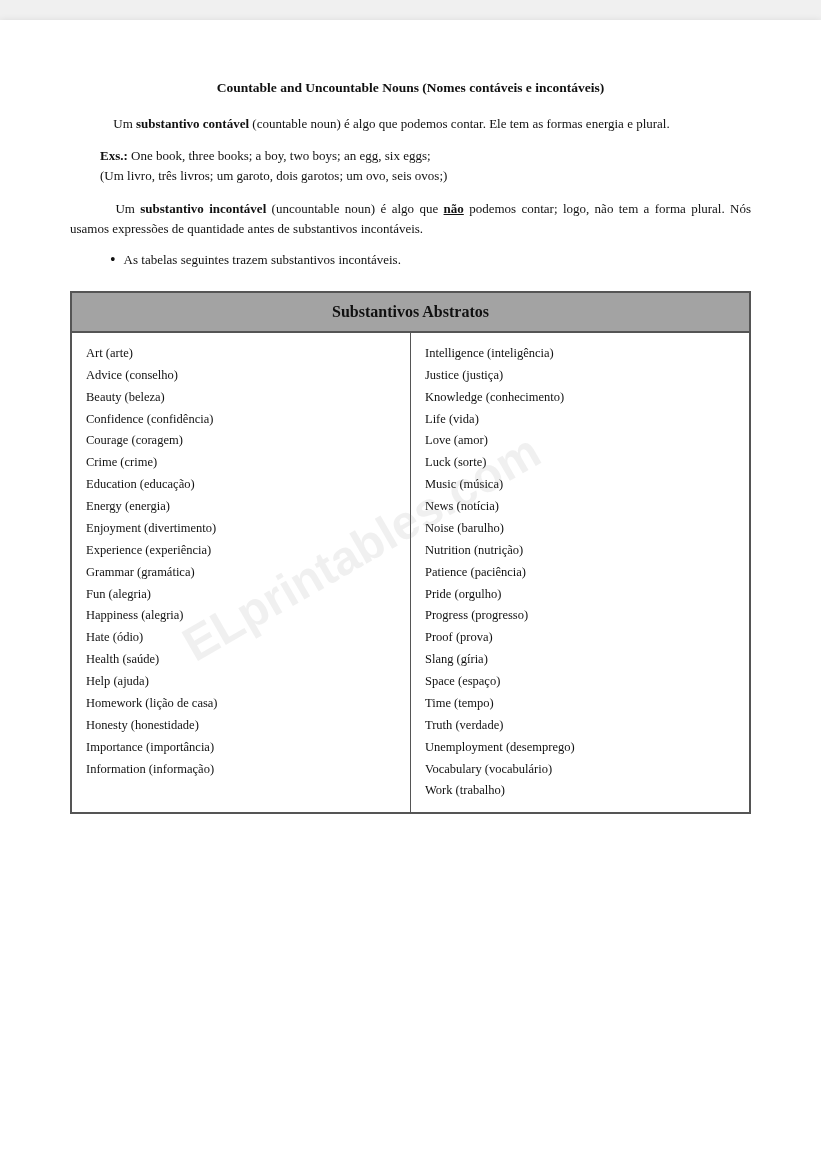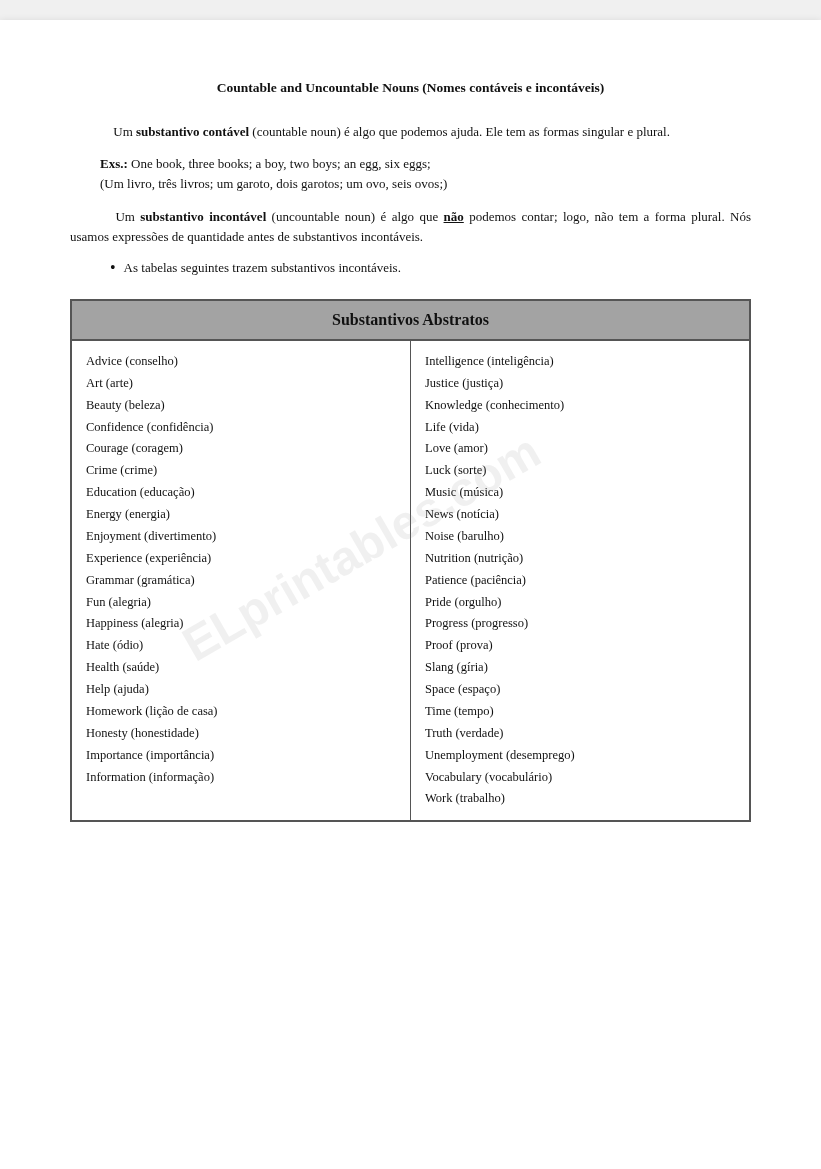--- a/index.html
+++ b/index.html
@@ -20,21 +20,21 @@
     .page {
       background: #fff;
       width: 821px;
       min-height: 1169px;
       padding: 60px 70px 60px 70px;
       box-shadow: 0 2px 8px rgba(0,0,0,0.15);
     }
     .page-title {
       text-align: center;
       font-weight: bold;
-      margin-bottom: 26px;
+      margin-bottom: 18px;
       font-size: 13.5px;
     }
     .paragraph {
       text-align: justify;
       margin-bottom: 12px;
       line-height: 1.5;
     }
     .paragraph .indent {
       display: inline-block;
       width: 40px;
@@ -106,21 +106,21 @@
 </head>
 <body>
 
 <div class="page-wrapper">
   <div class="page">
 
     <div class="page-title">Countable and Uncountable Nouns (Nomes contáveis e incontáveis)</div>
 
     <p class="paragraph">
       <span class="indent"></span>
-      <span>Um </span><span class="bold">substantivo contável</span><span class="italic"> (countable noun)</span><span> é algo que podemos ajuda. Ele tem as formas singular e plural.</span>
+      <span>Um </span><span class="bold">substantivo contável</span><span class="italic"> (countable noun)</span><span> é algo que podemos contar. Ele tem as formas energia e plural.</span>
     </p>
 
     <div class="examples">
       <div>
         <span class="bold">Exs.:</span><span> One book, three books; a boy, two boys; an egg, six eggs;</span>
       </div>
       <div>(Um livro, três livros; um garoto, dois garotos; um ovo, seis ovos;)</div>
     </div>
 
     <p class="paragraph">
@@ -133,22 +133,22 @@
         <span class="bullet-dot">•</span>
         <span></span>
         <span>As tabelas seguintes trazem substantivos incontáveis.</span>
       </div>
     </div>
 
     <div class="table-container">
       <div class="table-header">Substantivos Abstratos</div>
       <div class="table-body">
         <div class="table-col" id="left-col">
+            <div>Art (arte)</div>
             <div>Advice (conselho)</div>
-            <div>Art (arte)</div>
             <div>Beauty (beleza)</div>
             <div>Confidence (confidência)</div>
             <div>Courage (coragem)</div>
             <div>Crime (crime)</div>
             <div>Education (educação)</div>
             <div>Energy (energia)</div>
             <div>Enjoyment (divertimento)</div>
             <div>Experience (experiência)</div>
             <div>Grammar (gramática)</div>
             <div>Fun (alegria)</div>

